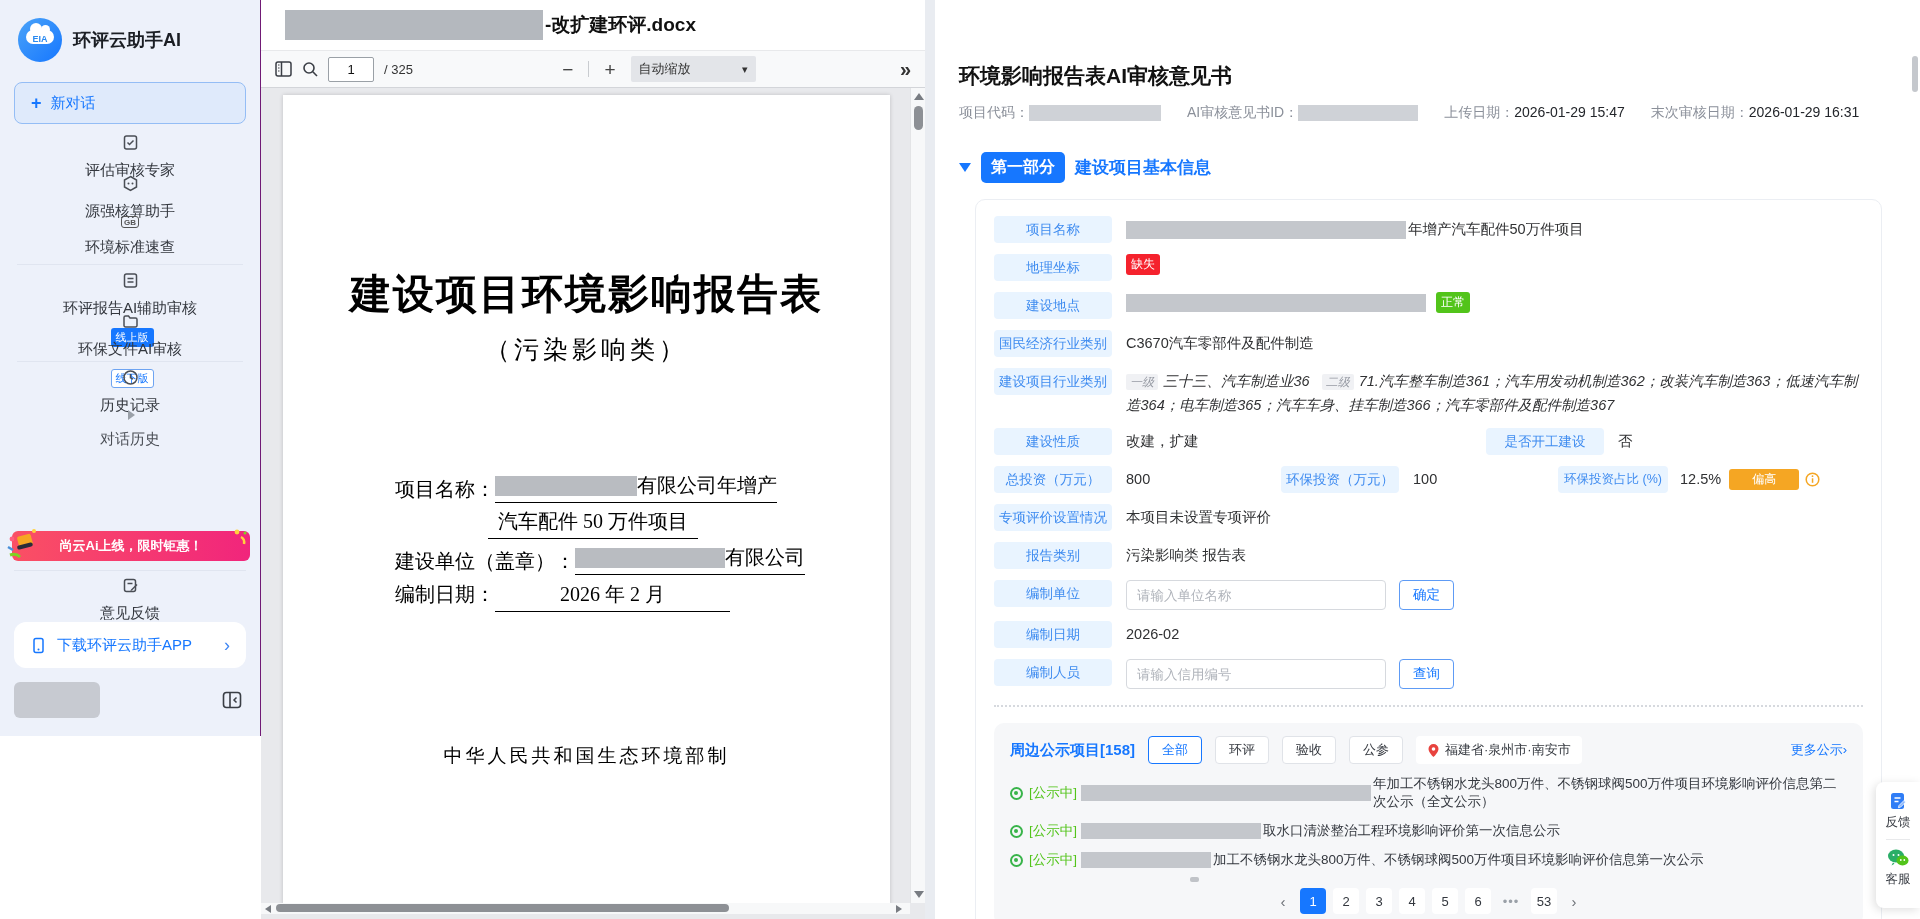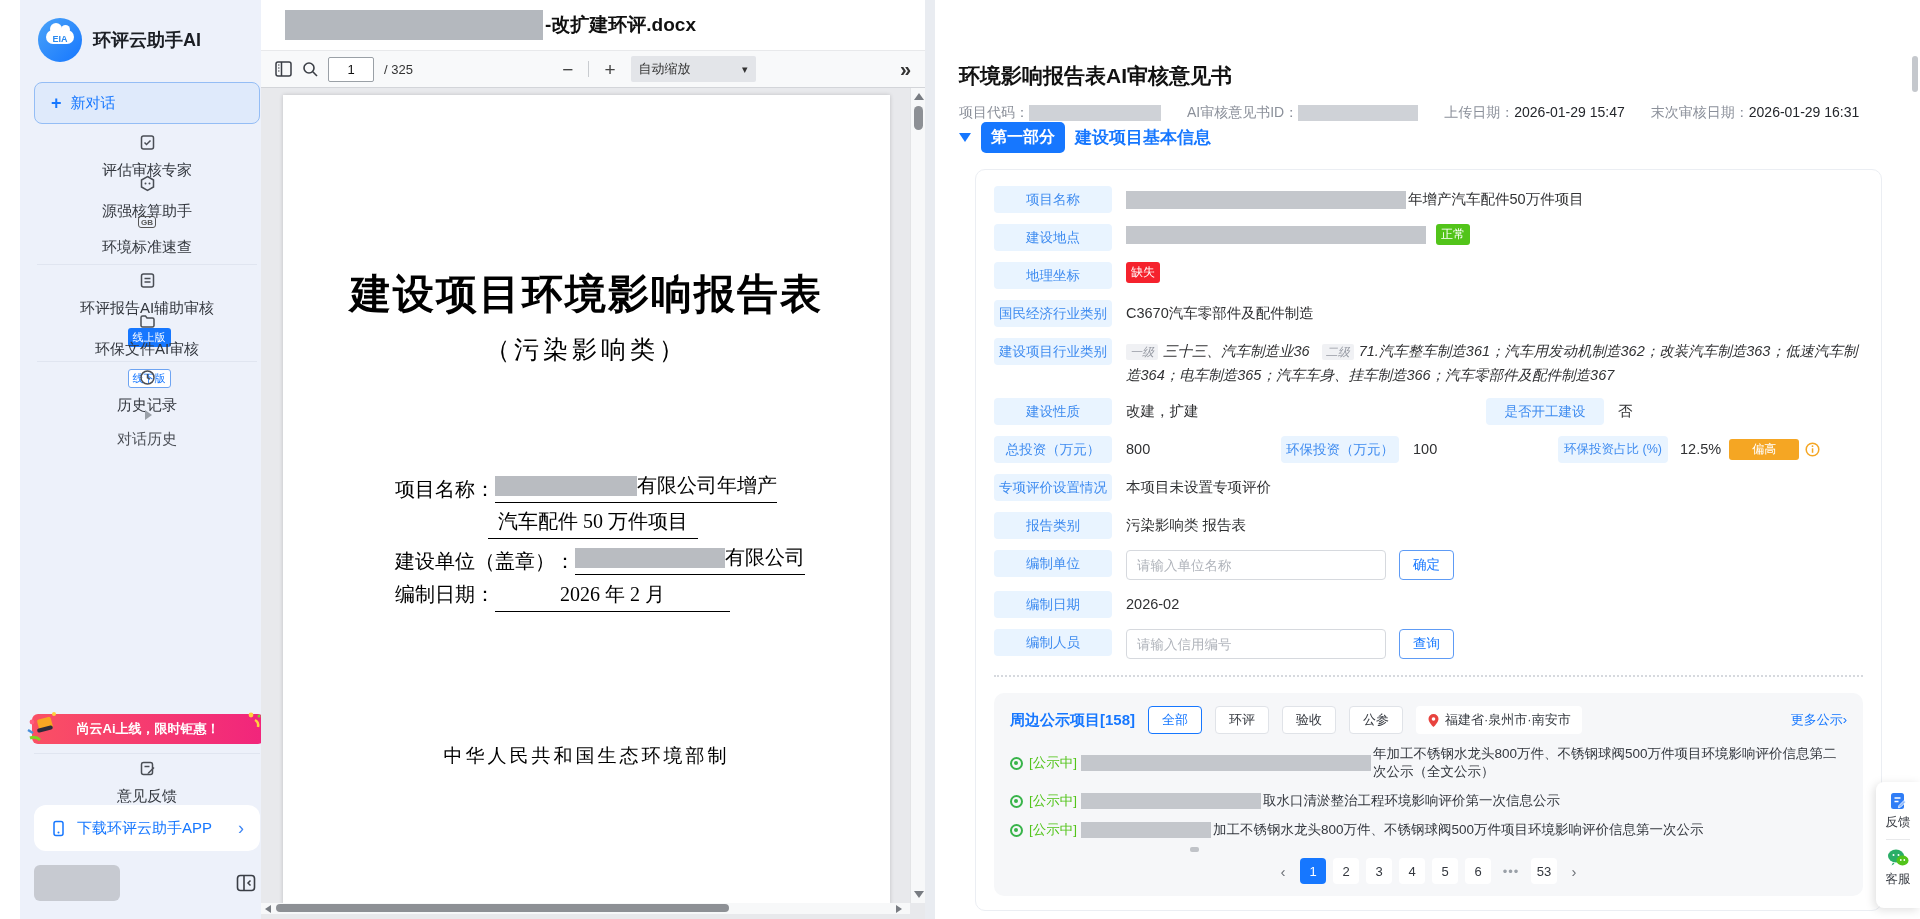--- a/index.html
+++ b/index.html
@@ -1,19 +1,19 @@
 <!DOCTYPE html>
 <html><head>
 <meta charset="utf-8">
 <style>
   * { margin:0; padding:0; box-sizing:border-box; }
   html,body { width:1920px; height:919px; overflow:hidden; font-family:"Liberation Sans","DejaVu Sans",sans-serif; background:#fff; color:#303133; }
 
   
-  .sidebar { position:absolute; left:0; top:0; width:261px; height:919px; background:#edf1fa; border-right:7px solid #701a75; display:flex; flex-direction:column;margin-left:20px; }
+  .sidebar { position:absolute; left:0; top:0; width:261px; height:736px; background:#edf1fa; border-right:1px solid #701a75; display:flex; flex-direction:column; }
   .logo-row { display:flex; align-items:center; gap:11px; padding:18px 18px 16px 18px; }
   .logo-circle { width:44px; height:44px; border-radius:50%; background:linear-gradient(135deg,#4aa3f8,#1677ff); position:relative; flex:none; }
   .cloud { position:absolute; left:8px; top:12px; width:28px; height:14px; background:#fff; border-radius:8px; }
   .cloud:before { content:""; position:absolute; left:4px; top:-7px; width:12px; height:12px; background:#fff; border-radius:50%; }
   .cloud:after { content:""; position:absolute; right:4px; top:-5px; width:9px; height:9px; background:#fff; border-radius:50%; }
   .cloud-eia { position:absolute; left:0; top:14px; width:44px; text-align:center; font-size:9px; font-weight:bold; color:#2a8af0; z-index:2; }
   .app-name { font-size:18px; font-weight:bold; color:#1b1e24; }
   .new-chat { margin:4px 14px 10px 14px; height:42px; border:1px solid #94bdf5; background:#dfeafb; border-radius:8px; display:flex; align-items:center; gap:9px; padding:0 16px; color:#1677ff; font-size:15px; cursor:pointer; }
   .plus-glyph { font-size:18px; font-weight:bold; line-height:1; }
   .side-item { height:41px; display:flex; align-items:center; gap:10px; padding:0 19px; font-size:15px; color:#33373e; cursor:pointer;flex-direction:column; }
@@ -68,21 +68,21 @@
 
   .gap-strip { position:absolute; left:925px; top:0; width:10px; height:919px; background:#e9ecf1; }
 
   
   .rpanel { position:absolute; left:935px; top:0; width:985px; height:919px; background:#fff; padding:62px 0 0 24px; }
   .r-title { font-size:21px; font-weight:bold; color:#111; }
   .r-meta { display:flex; align-items:center; gap:26px; margin-top:14px; font-size:14px; color:#8b909a; }
   .r-meta b { color:#23262b; font-weight:normal; }
   .meta-redact { display:inline-block; height:16px; background:#cfd2d7; vertical-align:middle; }
   .mr-1 { width:132px; } .mr-2 { width:120px; }
-  .sec-row { display:flex; align-items:center; gap:10px; cursor:pointer; }
+  .sec-row { display:flex; align-items:center; gap:10px; margin-top:30px; cursor:pointer; }
   .tri-down { width:0; height:0; border-top:9px solid #1677ff; border-left:6px solid transparent; border-right:6px solid transparent; }
   .sec-badge { background:#1677ff; color:#fff; font-size:16px; font-weight:bold; padding:5px 10px; border-radius:5px; }
   .sec-title { color:#1677ff; font-size:17px; font-weight:bold; }
   .card { margin:16px 0 0 16px; width:907px; border:1px solid #ebeef3; border-radius:10px; padding:16px 18px 14px 18px; }
   .frow { display:flex; align-items:flex-start; margin-bottom:11px; }
   .chip { flex:none; width:118px; background:#e9f4ff; color:#3e8bf0; font-size:13.5px; height:27px; line-height:27px; text-align:center; border-radius:4px; }
   .chip-m { width:110px; font-size:12.5px; }
   .fval { margin-left:14px; font-size:14.5px; color:#303133; line-height:27px; display:flex; align-items:center; flex-wrap:wrap; }
   .fval-block { display:block; line-height:23px; padding-top:2px; width:735px;font-style:italic; }
   .w360 { width:360px; } .w155 { width:155px; } .w145 { width:145px; }
@@ -342,31 +342,31 @@
 
     <div class="frow">
       <span class="chip">项目名称</span>
       <span class="fval">
           <span class="redact rd-280"></span>
           <span>年增产汽车配件50万件项目</span>
         </span>
     </div>
 
     <div class="frow">
+      <span class="chip">地理坐标</span>
+      <span class="fval">
+          <span class="b-red">缺失</span>
+        </span>
+    </div>
+
+    <div class="frow">
       <span class="chip">建设地点</span>
       <span class="fval">
           <span class="redact rd-300"></span>
           <span class="b-green">正常</span>
-        </span>
-    </div>
-
-    <div class="frow">
-      <span class="chip">地理坐标</span>
-      <span class="fval">
-          <span class="b-red">缺失</span>
         </span>
     </div>
 
     <div class="frow">
       <span class="chip">国民经济行业类别</span>
       <span class="fval">C3670汽车零部件及配件制造</span>
     </div>
 
     <div class="frow">
       <span class="chip">建设项目行业类别</span>

